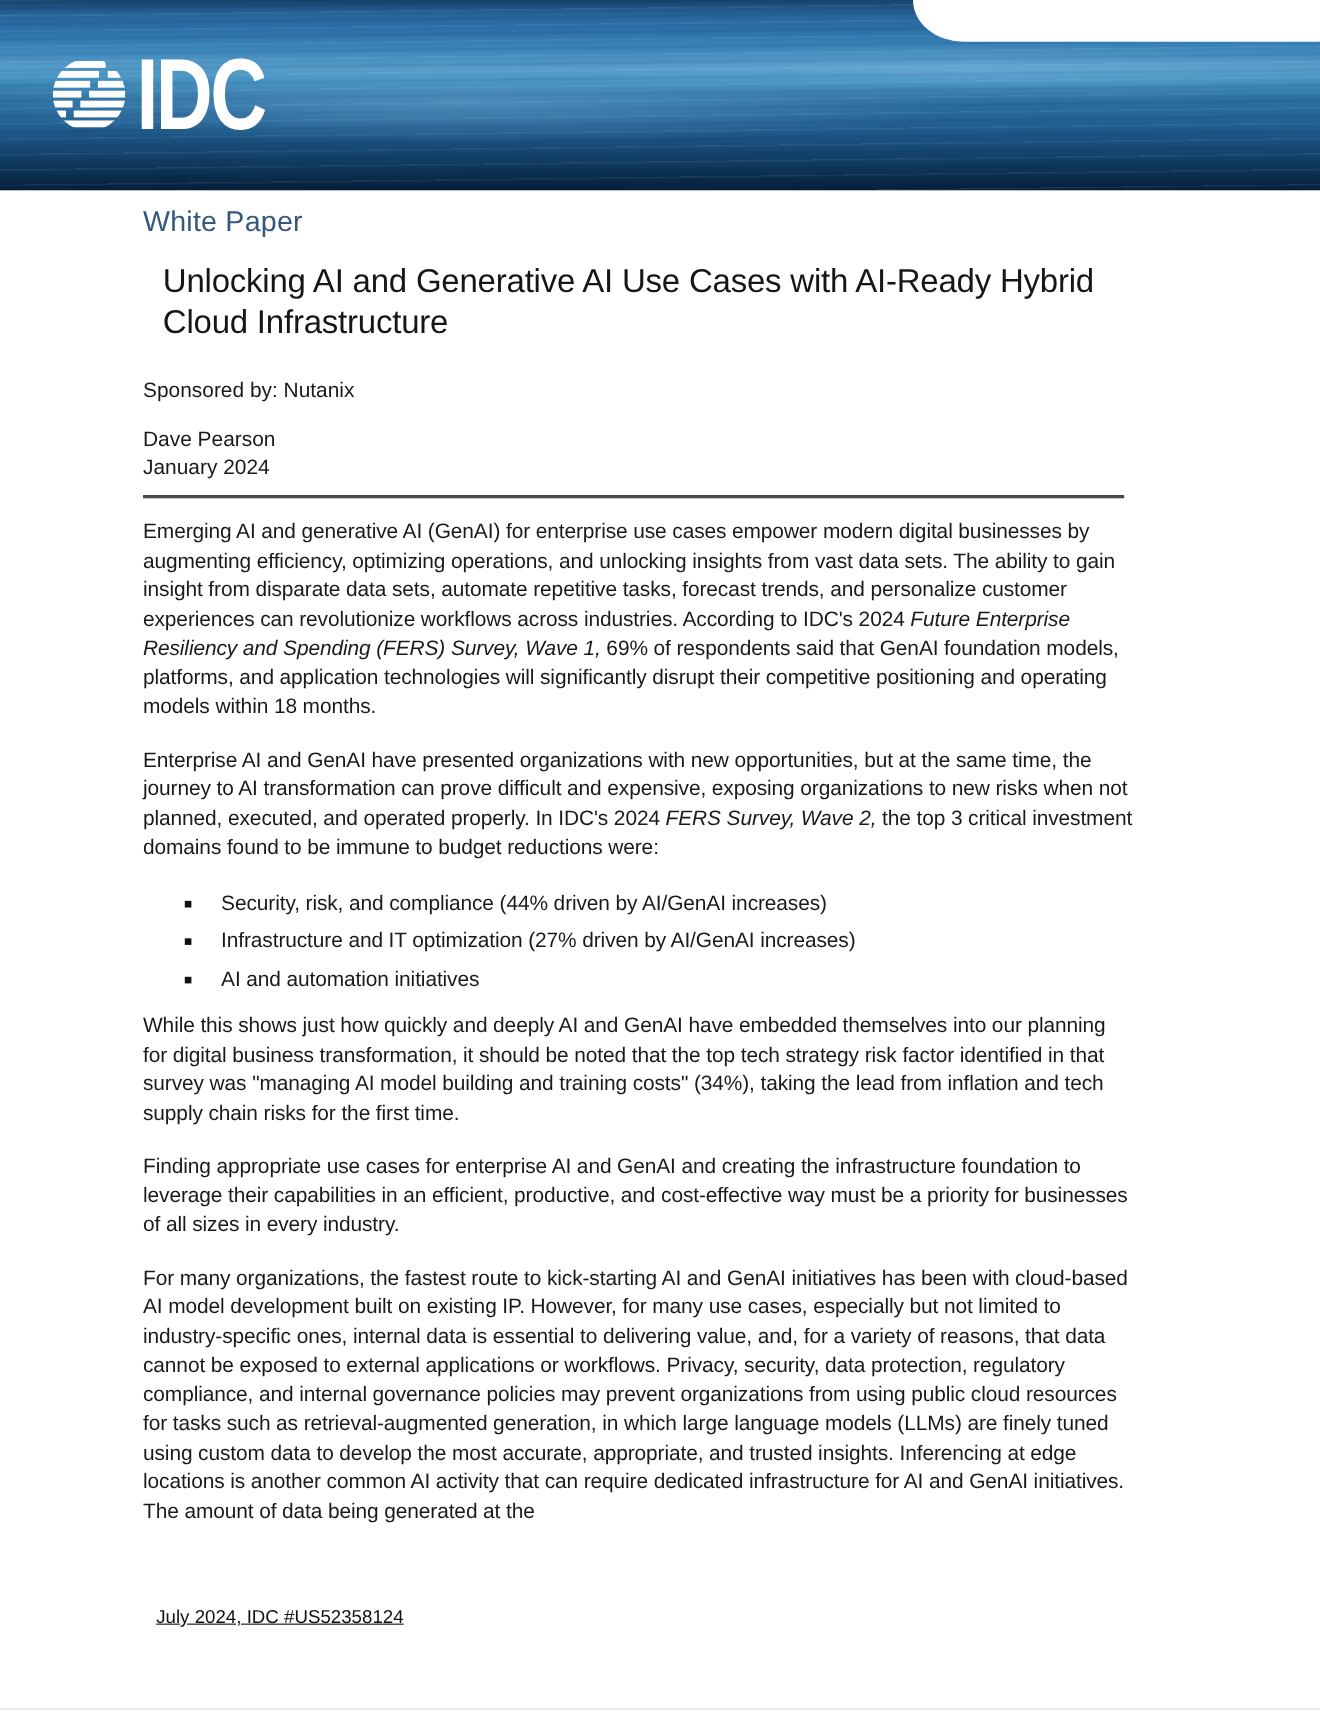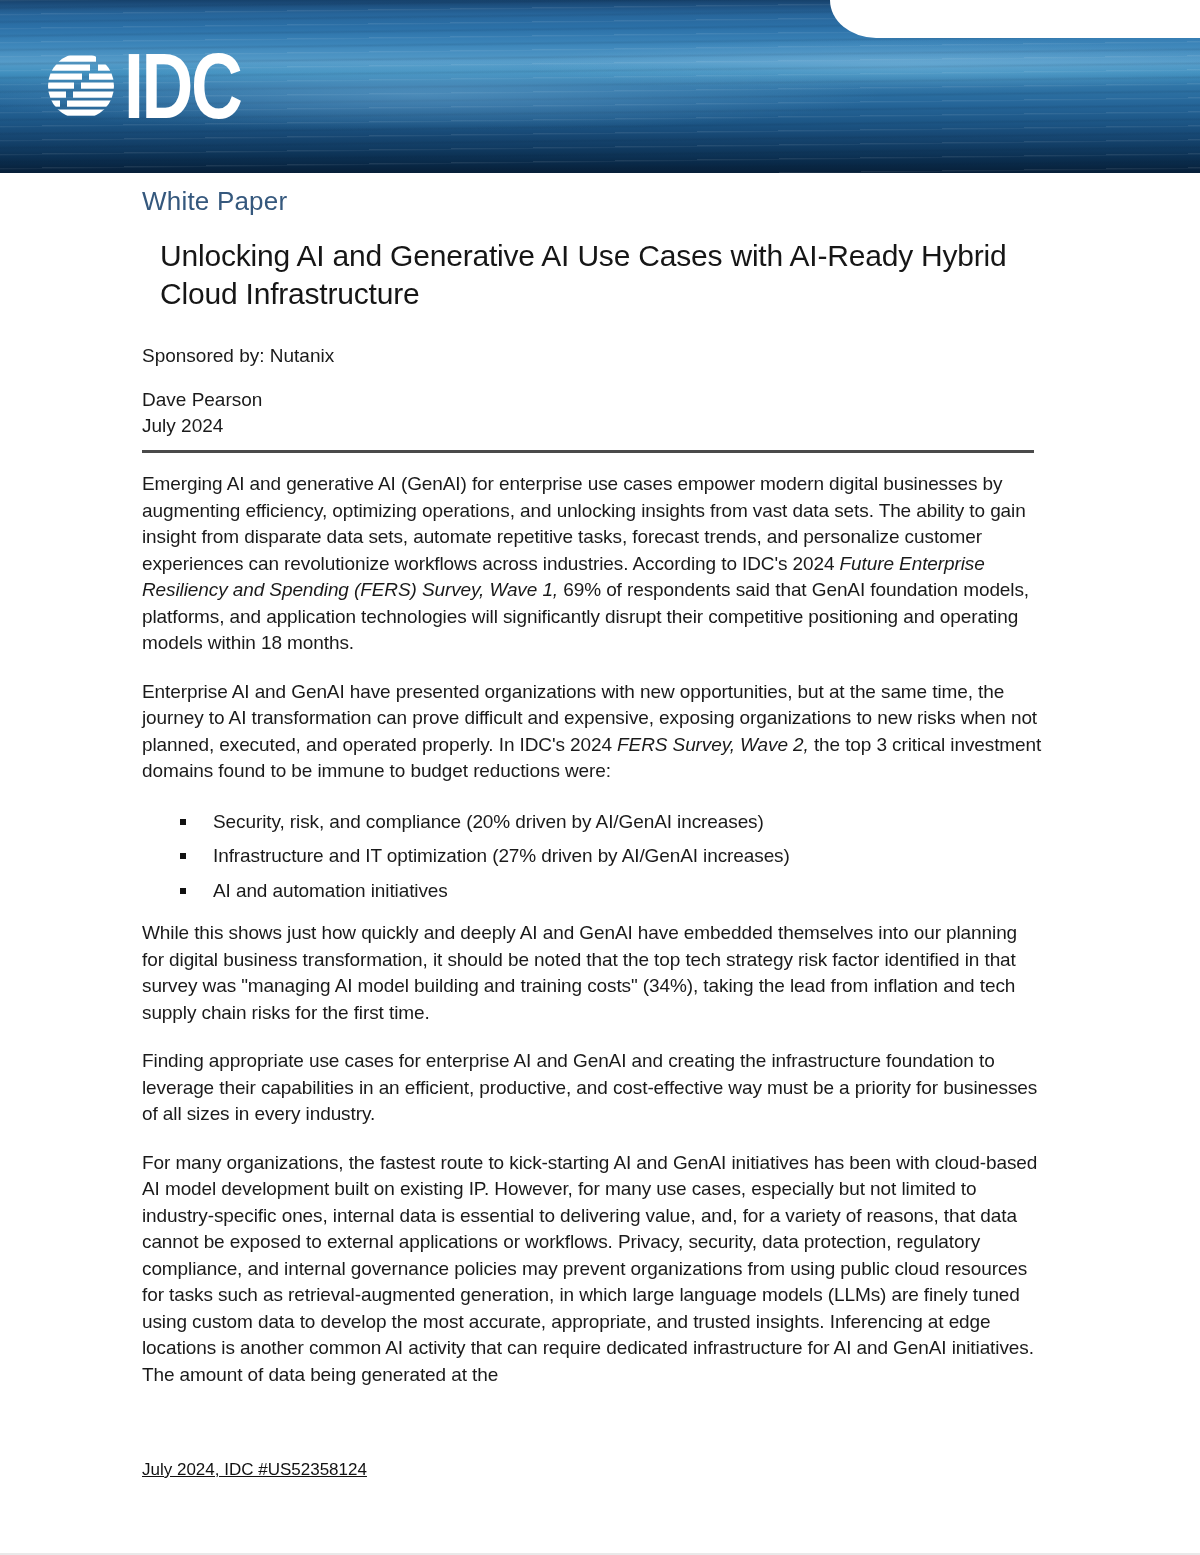--- a/index.html
+++ b/index.html
@@ -31,21 +31,21 @@
     position:absolute;top:0;right:0;width:370px;height:38px;background:#ffffff;
     border-bottom-left-radius:46px 38px;
   }
   .logo{position:absolute;left:48px;top:53px;display:flex;align-items:center;}
   .globe{display:block;margin-right:10px;}
   .logo-text{
     font-size:92px;line-height:66px;font-weight:bold;color:#ffffff;
     letter-spacing:-3px;transform:scaleX(0.78);transform-origin:left center;
   }
   
-  .content{position:absolute;left:142px;top:173px;width:900px;}
+  .content{position:absolute;left:130px;top:173px;width:900px;}
   .doc-type{margin-top:13px;font-size:26px;color:#35587D;letter-spacing:0.2px;}
   .title{margin:20px 18px 0;font-size:30px;line-height:38px;font-weight:400;color:#161616;letter-spacing:-0.2px;max-width:920px;}
   .sponsor{margin:32px 0 0;font-size:19px;}
   .byline{margin:20px 0 0;font-size:19px;line-height:26px;}
   .section-heading{margin:40px 0 0;font-size:20.5px;font-weight:bold;color:#1F3A68;letter-spacing:0.3px;}
   .rule{margin-top:11px;height:3px;background:#4a4a4a;width:892px;}
   .body{margin:22px 0 0;font-size:19px;line-height:26.5px;letter-spacing:-0.1px;width:900px;}
   .rule + .body{margin-top:18px;}
   .body em{font-style:italic;}
   .bullets{list-style:none;margin:24px 0 0;padding:0 0 0 38px;}
@@ -90,32 +90,32 @@
       <span class="logo-text">IDC</span>
     </div>
   </header>
 
   <main class="content">
     <div class="doc-type">White Paper</div>
     <h1 class="title">Unlocking AI and Generative AI Use Cases with AI-Ready Hybrid Cloud Infrastructure</h1>
     <p class="sponsor">Sponsored by: Nutanix</p>
     <div class="byline">
       <div>Dave Pearson</div>
-      <div>July 2024</div>
+      <div>January 2024</div>
     </div>
 
     <div class="rule"></div>
 
     <p class="body"><span>Emerging AI and generative AI (GenAI) for enterprise use cases empower modern digital businesses by augmenting efficiency, optimizing operations, and unlocking insights from vast data sets. The ability to gain insight from disparate data sets, automate repetitive tasks, forecast trends, and personalize customer experiences can revolutionize workflows across industries. According to IDC's 2024 </span><em>Future Enterprise Resiliency and Spending (FERS) Survey, Wave 1,</em><span> 69% of respondents said that GenAI foundation models, platforms, and application technologies will significantly disrupt their competitive positioning and operating models within 18 months.</span></p>
     <p class="body"><span>Enterprise AI and GenAI have presented organizations with new opportunities, but at the same time, the journey to AI transformation can prove difficult and expensive, exposing organizations to new risks when not planned, executed, and operated properly. In IDC's 2024 </span><em>FERS Survey, Wave 2,</em><span> the top 3 critical investment domains found to be immune to budget reductions were:</span></p>
 
     <ul class="bullets">
       <li>
         <span class="bullet-sq"></span>
-        <span>Security, risk, and compliance (20% driven by AI/GenAI increases)</span>
+        <span>Security, risk, and compliance (44% driven by AI/GenAI increases)</span>
       </li>
       <li>
         <span class="bullet-sq"></span>
         <span>Infrastructure and IT optimization (27% driven by AI/GenAI increases)</span>
       </li>
       <li>
         <span class="bullet-sq"></span>
         <span>AI and automation initiatives</span>
       </li>
     </ul>

